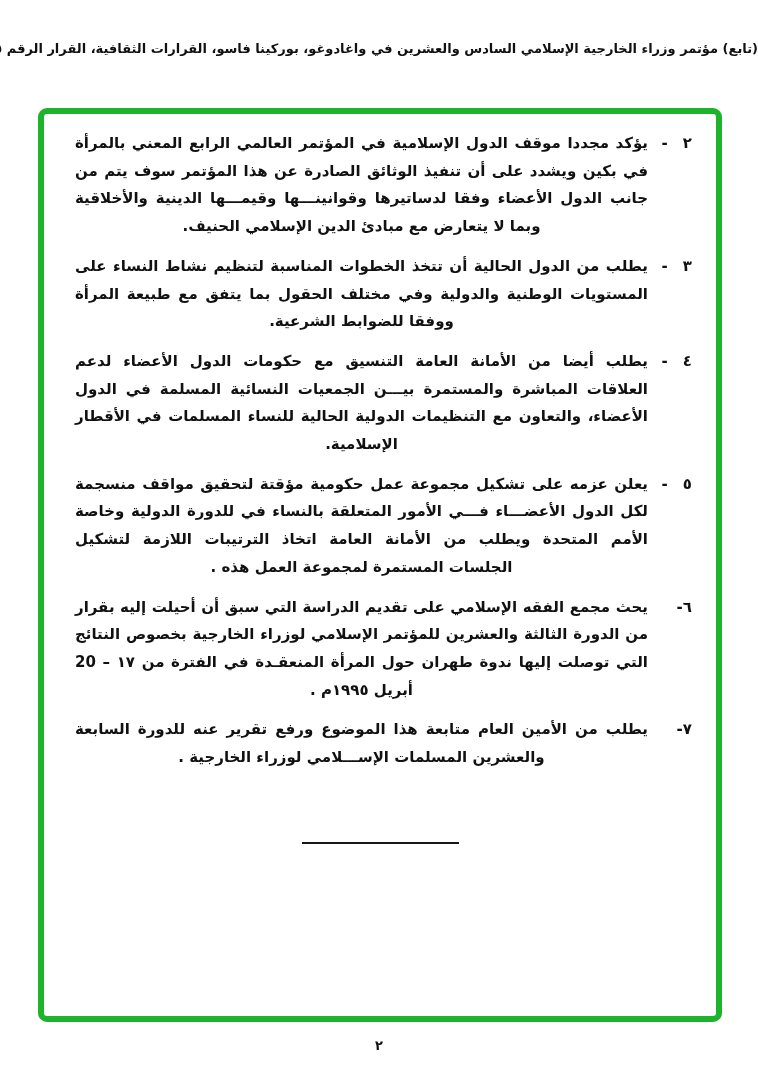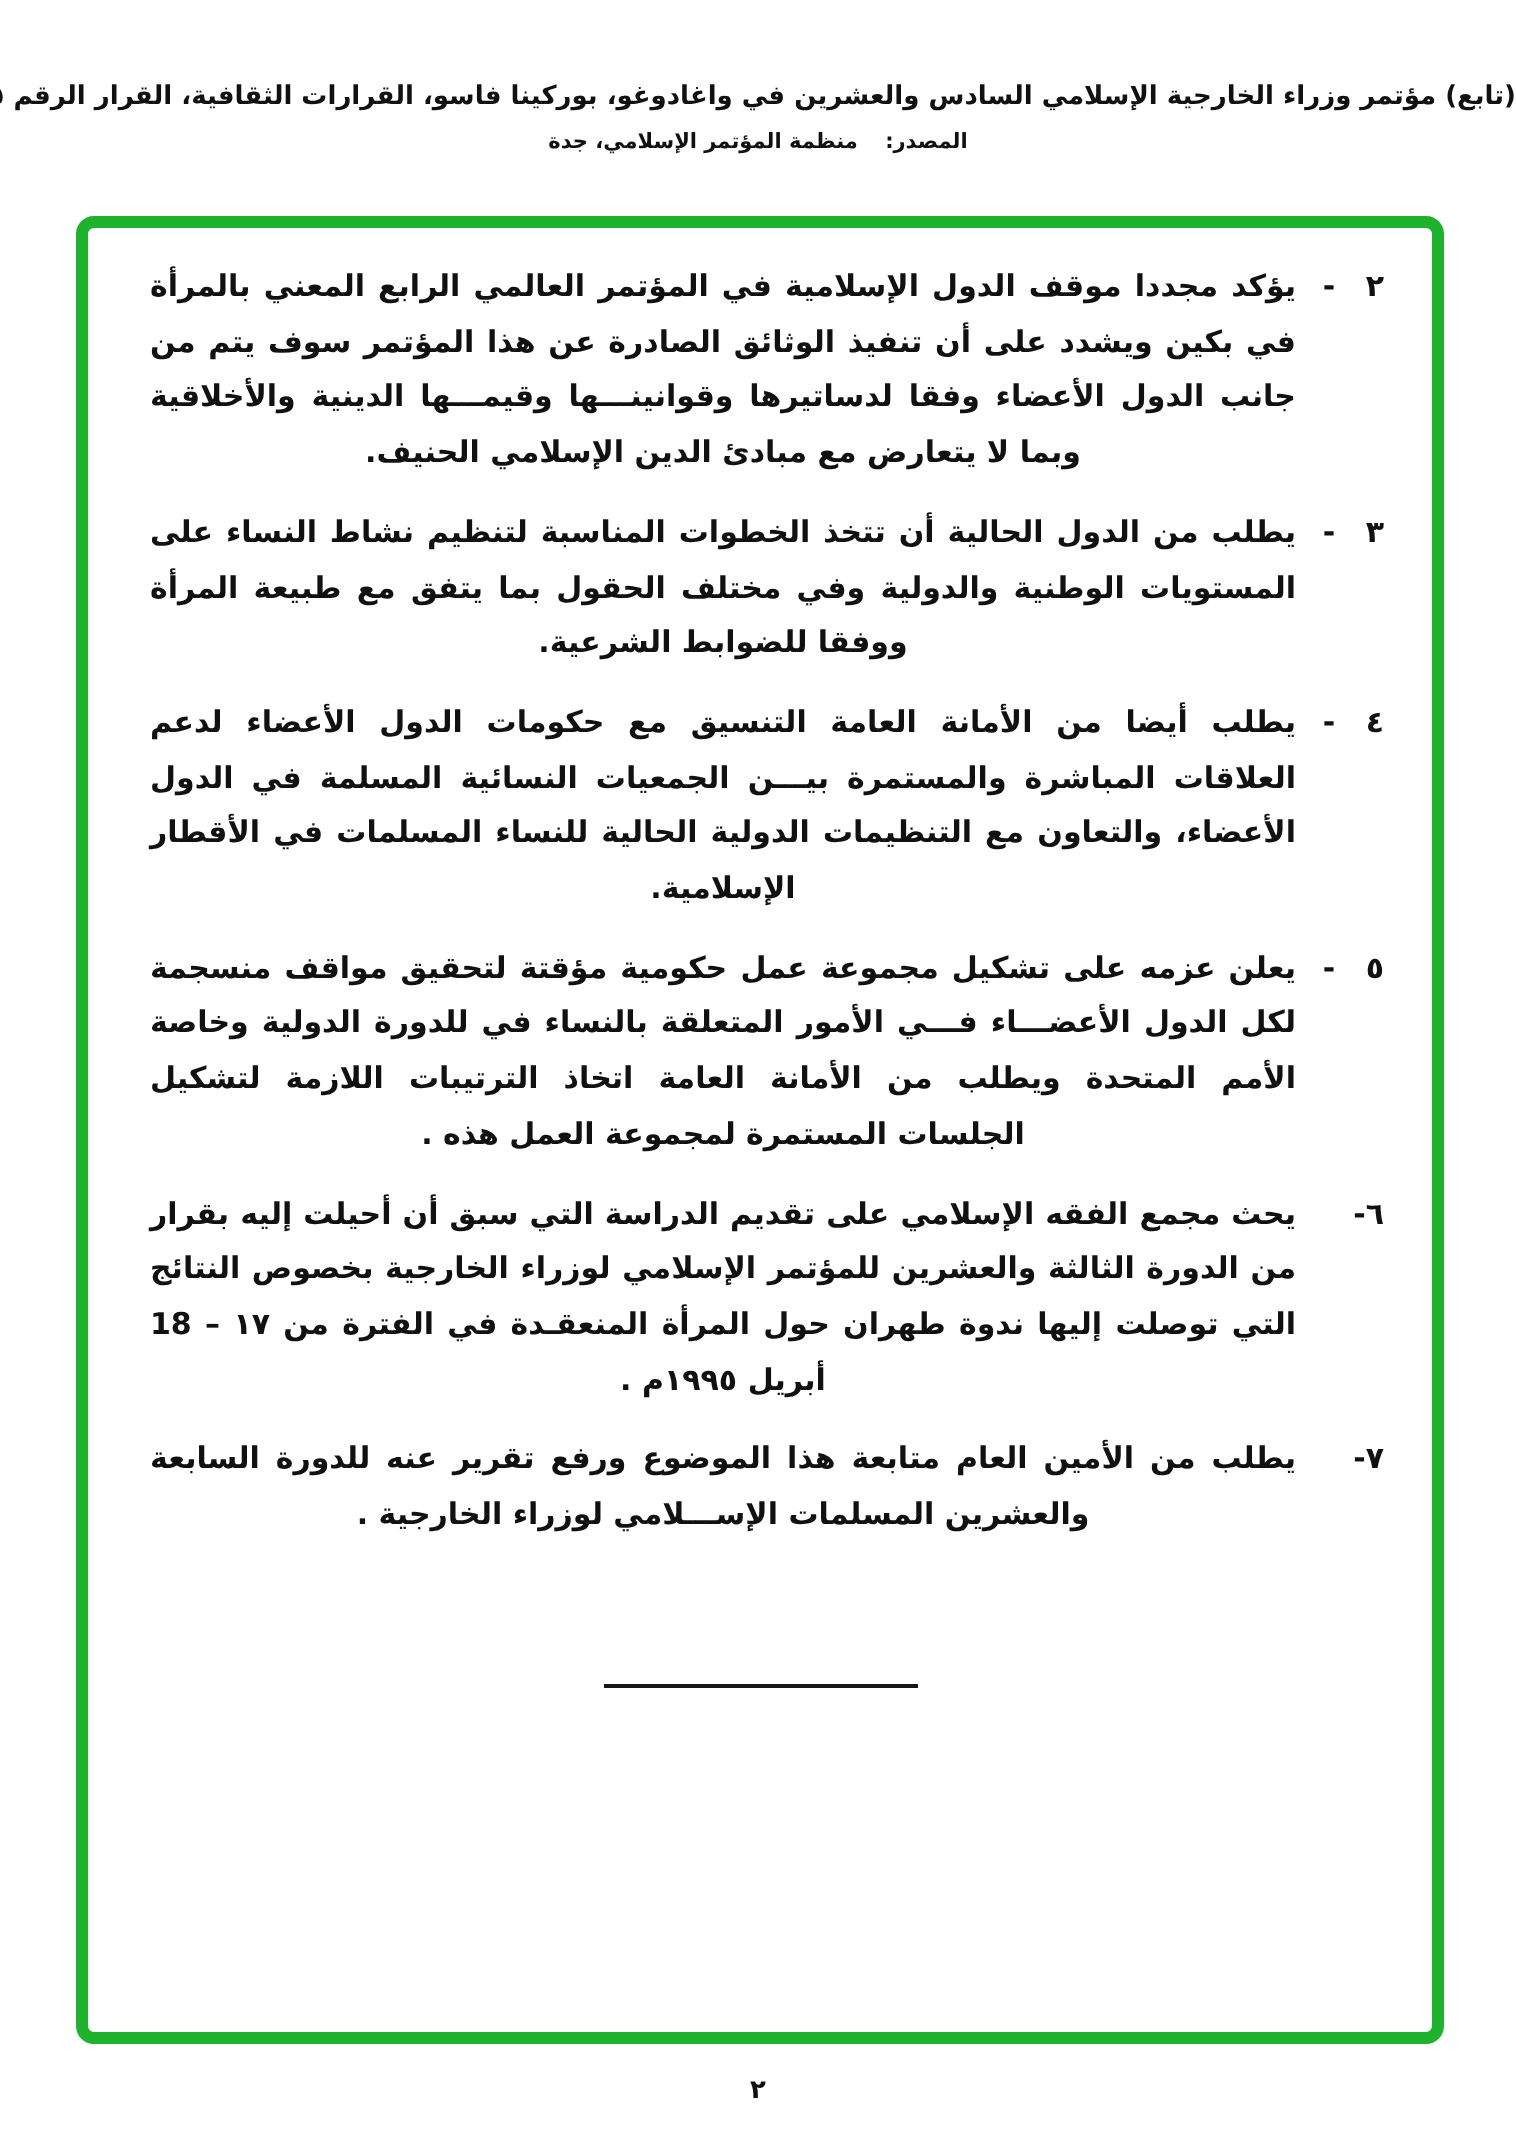--- a/index.html
+++ b/index.html
@@ -46,24 +46,20 @@
     font-weight:bold;font-size:13px;
   }
 </style>
 </head>
 <body style="color: rgb(17, 17, 17);">
 
 <div class="page">
 
   <div class="header">
     <div class="header-line1">(تابع) مؤتمر وزراء الخارجية الإسلامي السادس والعشرين في واغادوغو، بوركينا فاسو، القرارات الثقافية، القرار الرقم ٢٦/١٥-ث</div>
-    <div class="header-line2">
-      <span class="src-label">المصدر:</span>
-      <span>منظمة المؤتمر الإسلامي، جدة</span>
-    </div>
   </div>
 
   <div class="green-box" style="border-color: rgb(29, 179, 44);">
     <div class="items">
 
       <div class="item">
         <div class="marker">٢ -</div>
         <div class="text">يؤكد مجددا موقف الدول الإسلامية في المؤتمر العالمي الرابع المعني بالمرأة في بكين ويشدد على أن تنفيذ الوثائق الصادرة عن هذا المؤتمر سوف يتم من جانب الدول الأعضاء وفقا لدساتيرها وقوانينـــها وقيمـــها الدينية والأخلاقية وبما لا يتعارض مع مبادئ الدين الإسلامي الحنيف.</div>
       </div>
 
@@ -77,21 +73,21 @@
         <div class="text">يطلب أيضا من الأمانة العامة التنسيق مع حكومات الدول الأعضاء لدعم العلاقات المباشرة والمستمرة بيـــن الجمعيات النسائية المسلمة في الدول الأعضاء، والتعاون مع التنظيمات الدولية الحالية للنساء المسلمات في الأقطار الإسلامية.</div>
       </div>
 
       <div class="item">
         <div class="marker">٥ -</div>
         <div class="text">يعلن عزمه على تشكيل مجموعة عمل حكومية مؤقتة لتحقيق مواقف منسجمة لكل الدول الأعضـــاء فـــي الأمور المتعلقة بالنساء في للدورة الدولية وخاصة الأمم المتحدة ويطلب من الأمانة العامة اتخاذ الترتيبات اللازمة لتشكيل الجلسات المستمرة لمجموعة العمل هذه .</div>
       </div>
 
       <div class="item">
         <div class="marker">٦-</div>
-        <div class="text">يحث مجمع الفقه الإسلامي على تقديم الدراسة التي سبق أن أحيلت إليه بقرار من الدورة الثالثة والعشرين للمؤتمر الإسلامي لوزراء الخارجية بخصوص النتائج التي توصلت إليها ندوة طهران حول المرأة المنعقـدة في الفترة من ١٧ – 18 أبريل ١٩٩٥م .</div>
+        <div class="text">يحث مجمع الفقه الإسلامي على تقديم الدراسة التي سبق أن أحيلت إليه بقرار من الدورة الثالثة والعشرين للمؤتمر الإسلامي لوزراء الخارجية بخصوص النتائج التي توصلت إليها ندوة طهران حول المرأة المنعقـدة في الفترة من ١٧ – 20 أبريل ١٩٩٥م .</div>
       </div>
 
       <div class="item">
         <div class="marker">٧-</div>
         <div class="text">يطلب من الأمين العام متابعة هذا الموضوع ورفع تقرير عنه للدورة السابعة والعشرين المسلمات الإســـلامي لوزراء الخارجية .</div>
       </div>
 
     </div>
     <div class="hrule"></div>
   </div>

